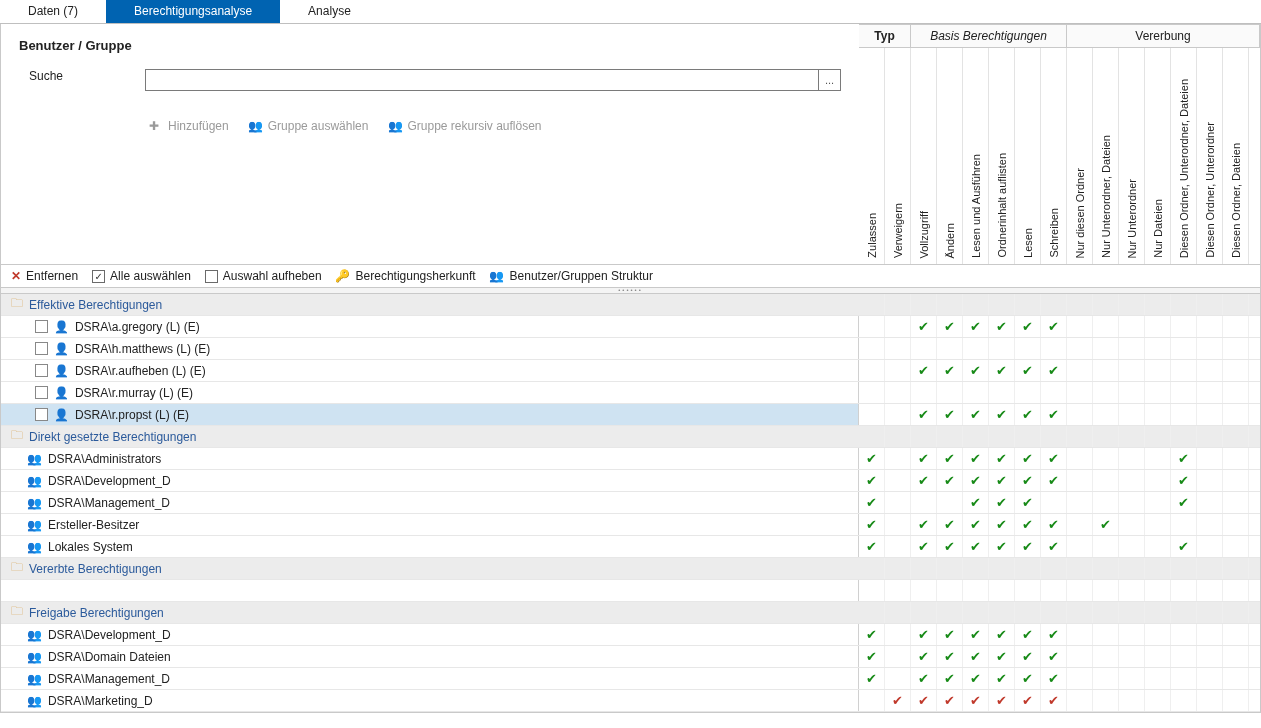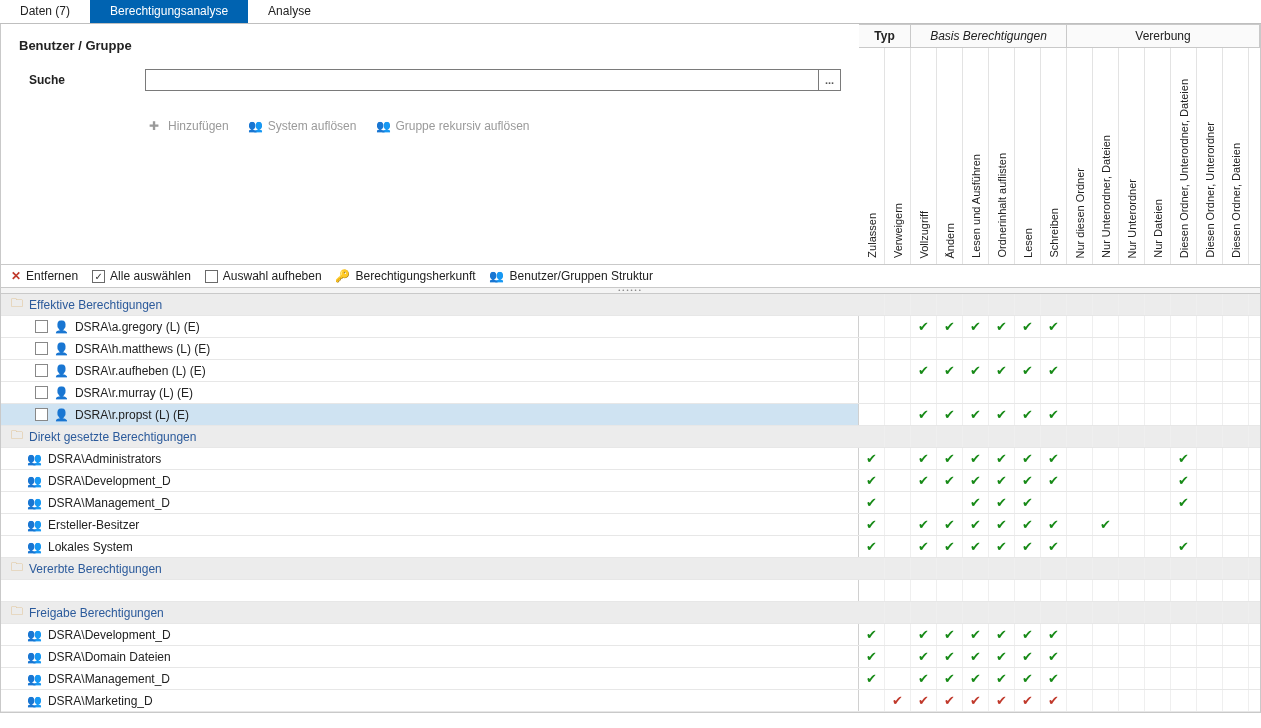--- a/index.html
+++ b/index.html
@@ -1,27 +1,27 @@
 <!DOCTYPE html>
 <html><head>
 <meta charset="utf-8">
 <style>
 * { box-sizing: border-box; margin: 0; padding: 0; }
 html, body { font-family: "Segoe UI", Tahoma, sans-serif; font-size: 12px; color: #222; background: #fff; width: 1261px; }
 
 
 .tabs { display: flex; background: #fff; border-bottom: 1px solid #bfbfbf; height: 24px; }
-.tab { padding: 4px 20px; cursor: pointer; color: #222; }
+.tab { padding: 4px 28px; cursor: pointer; color: #222; }
 .tab.active { background: #0063b1; color: #ffffff; }
 
 
 .filter-area { border: 1px solid #c9c9c9; border-top: none; margin: 0; display: flex; }
 .filter-left { flex: 0 0 858px; padding: 14px 18px 6px; position: relative; }
 .section-title { font-weight: 600; font-size: 13px; margin-bottom: 16px; }
-.search-row { display: flex; align-items: center; gap: 16px; margin-bottom: 28px; font-weight: bold; }
+.search-row { display: flex; align-items: flex-start; gap: 16px; margin-bottom: 28px; }
 .search-label { width: 110px; padding-left: 10px; }
 .search-input-wrap { flex: 1; display: flex; border: 1px solid #7a7a7a; height: 22px; }
 .search-input { flex: 1; border: none; outline: none; padding: 0 6px; font: inherit; }
 .search-browse { width: 22px; border-left: 1px solid #7a7a7a; display: flex; align-items: center; justify-content: center; font-size: 11px; cursor: pointer; color: #555; }
 .filter-buttons { display: flex; gap: 20px; padding-left: 130px; color: #9a9a9a; }
 .ghost-btn { display: inline-flex; align-items: center; gap: 5px; cursor: pointer; }
 .ghost-icon { display: inline-block; width: 14px; }
 .group-head { text-align: center; border: 1px solid #c9c9c9; border-left: none; padding: 4px 0; background: #fafafa; font-size: 12px; }
 .vcols { display: flex; }
 .vcol { width: 26px; border-right: 1px solid #e3e3e3; display: flex; align-items: flex-end; justify-content: center; height: 216px; }
@@ -85,21 +85,21 @@
         <div class="search-browse">...</div>
       </div>
     </div>
     <div class="filter-buttons">
       <span class="ghost-btn">
           <span class="ghost-icon">✚</span>
           <span>Hinzufügen</span>
         </span>
       <span class="ghost-btn">
           <span class="ghost-icon">👥</span>
-          <span>System auflösen</span>
+          <span>Gruppe auswählen</span>
         </span>
       <span class="ghost-btn">
           <span class="ghost-icon">👥</span>
           <span>Gruppe rekursiv auflösen</span>
         </span>
     </div>
   </div>
 
   <div class="right-header-stack">
     <div class="grp-heads">

